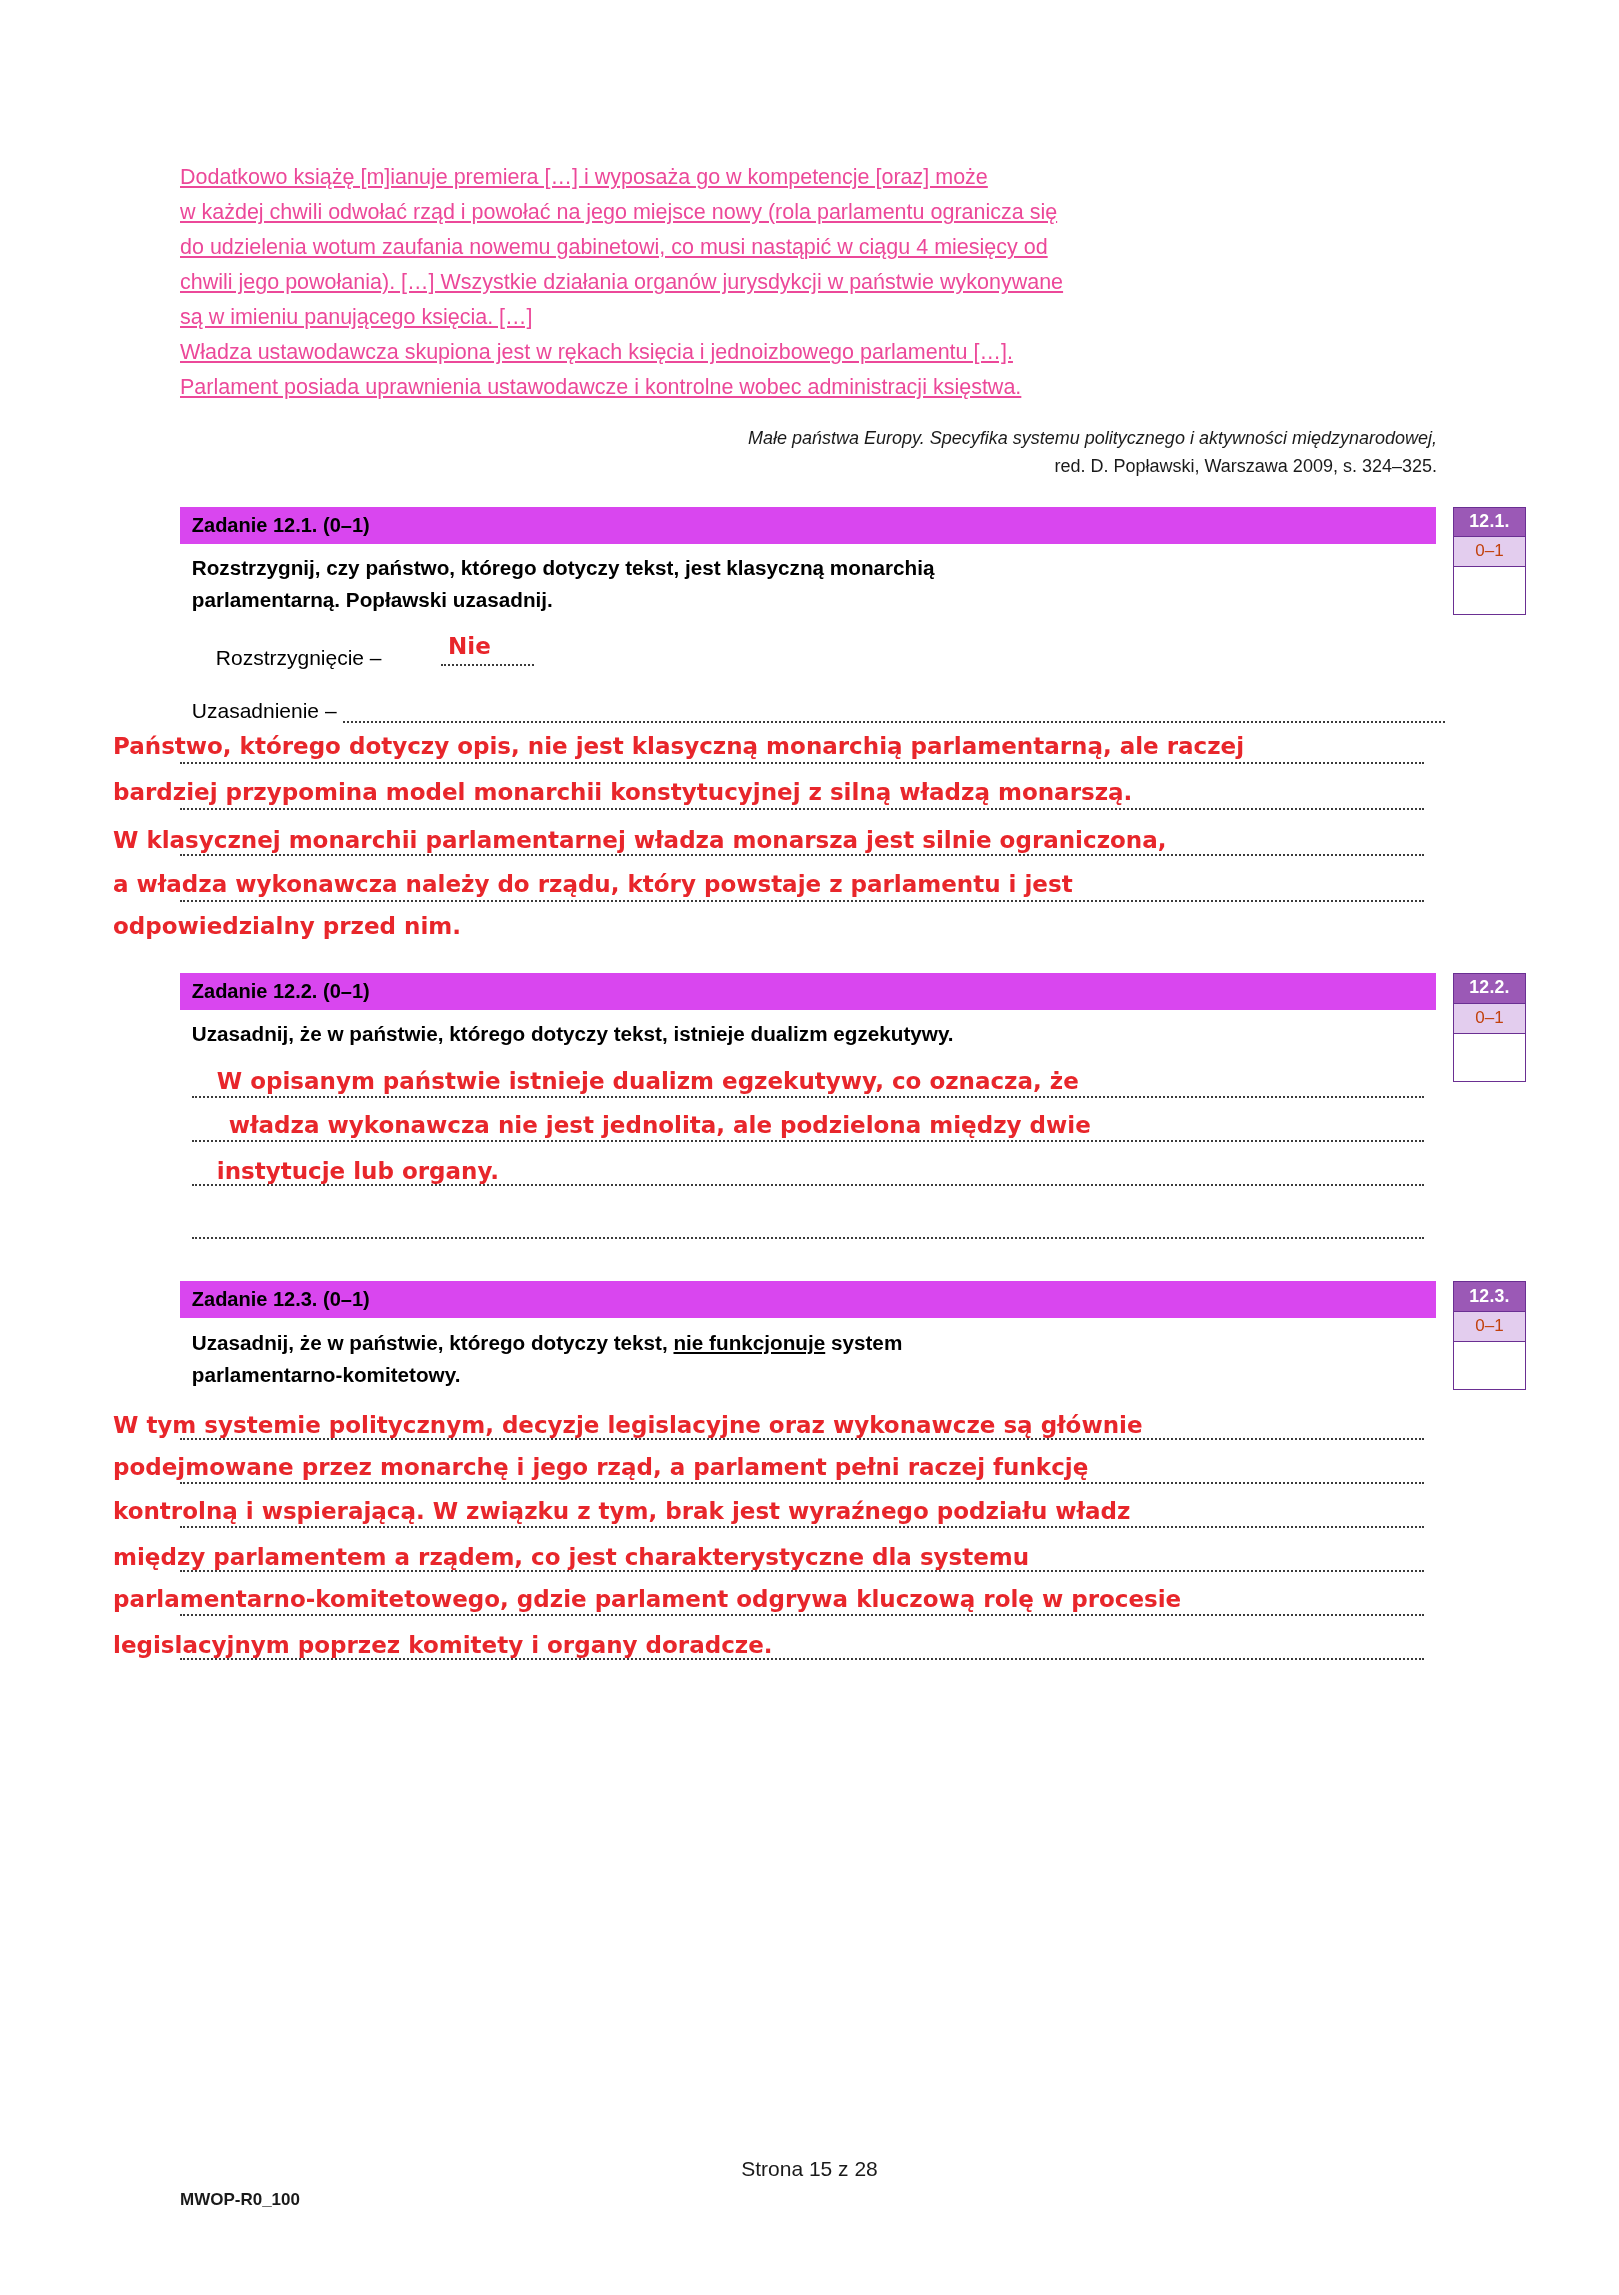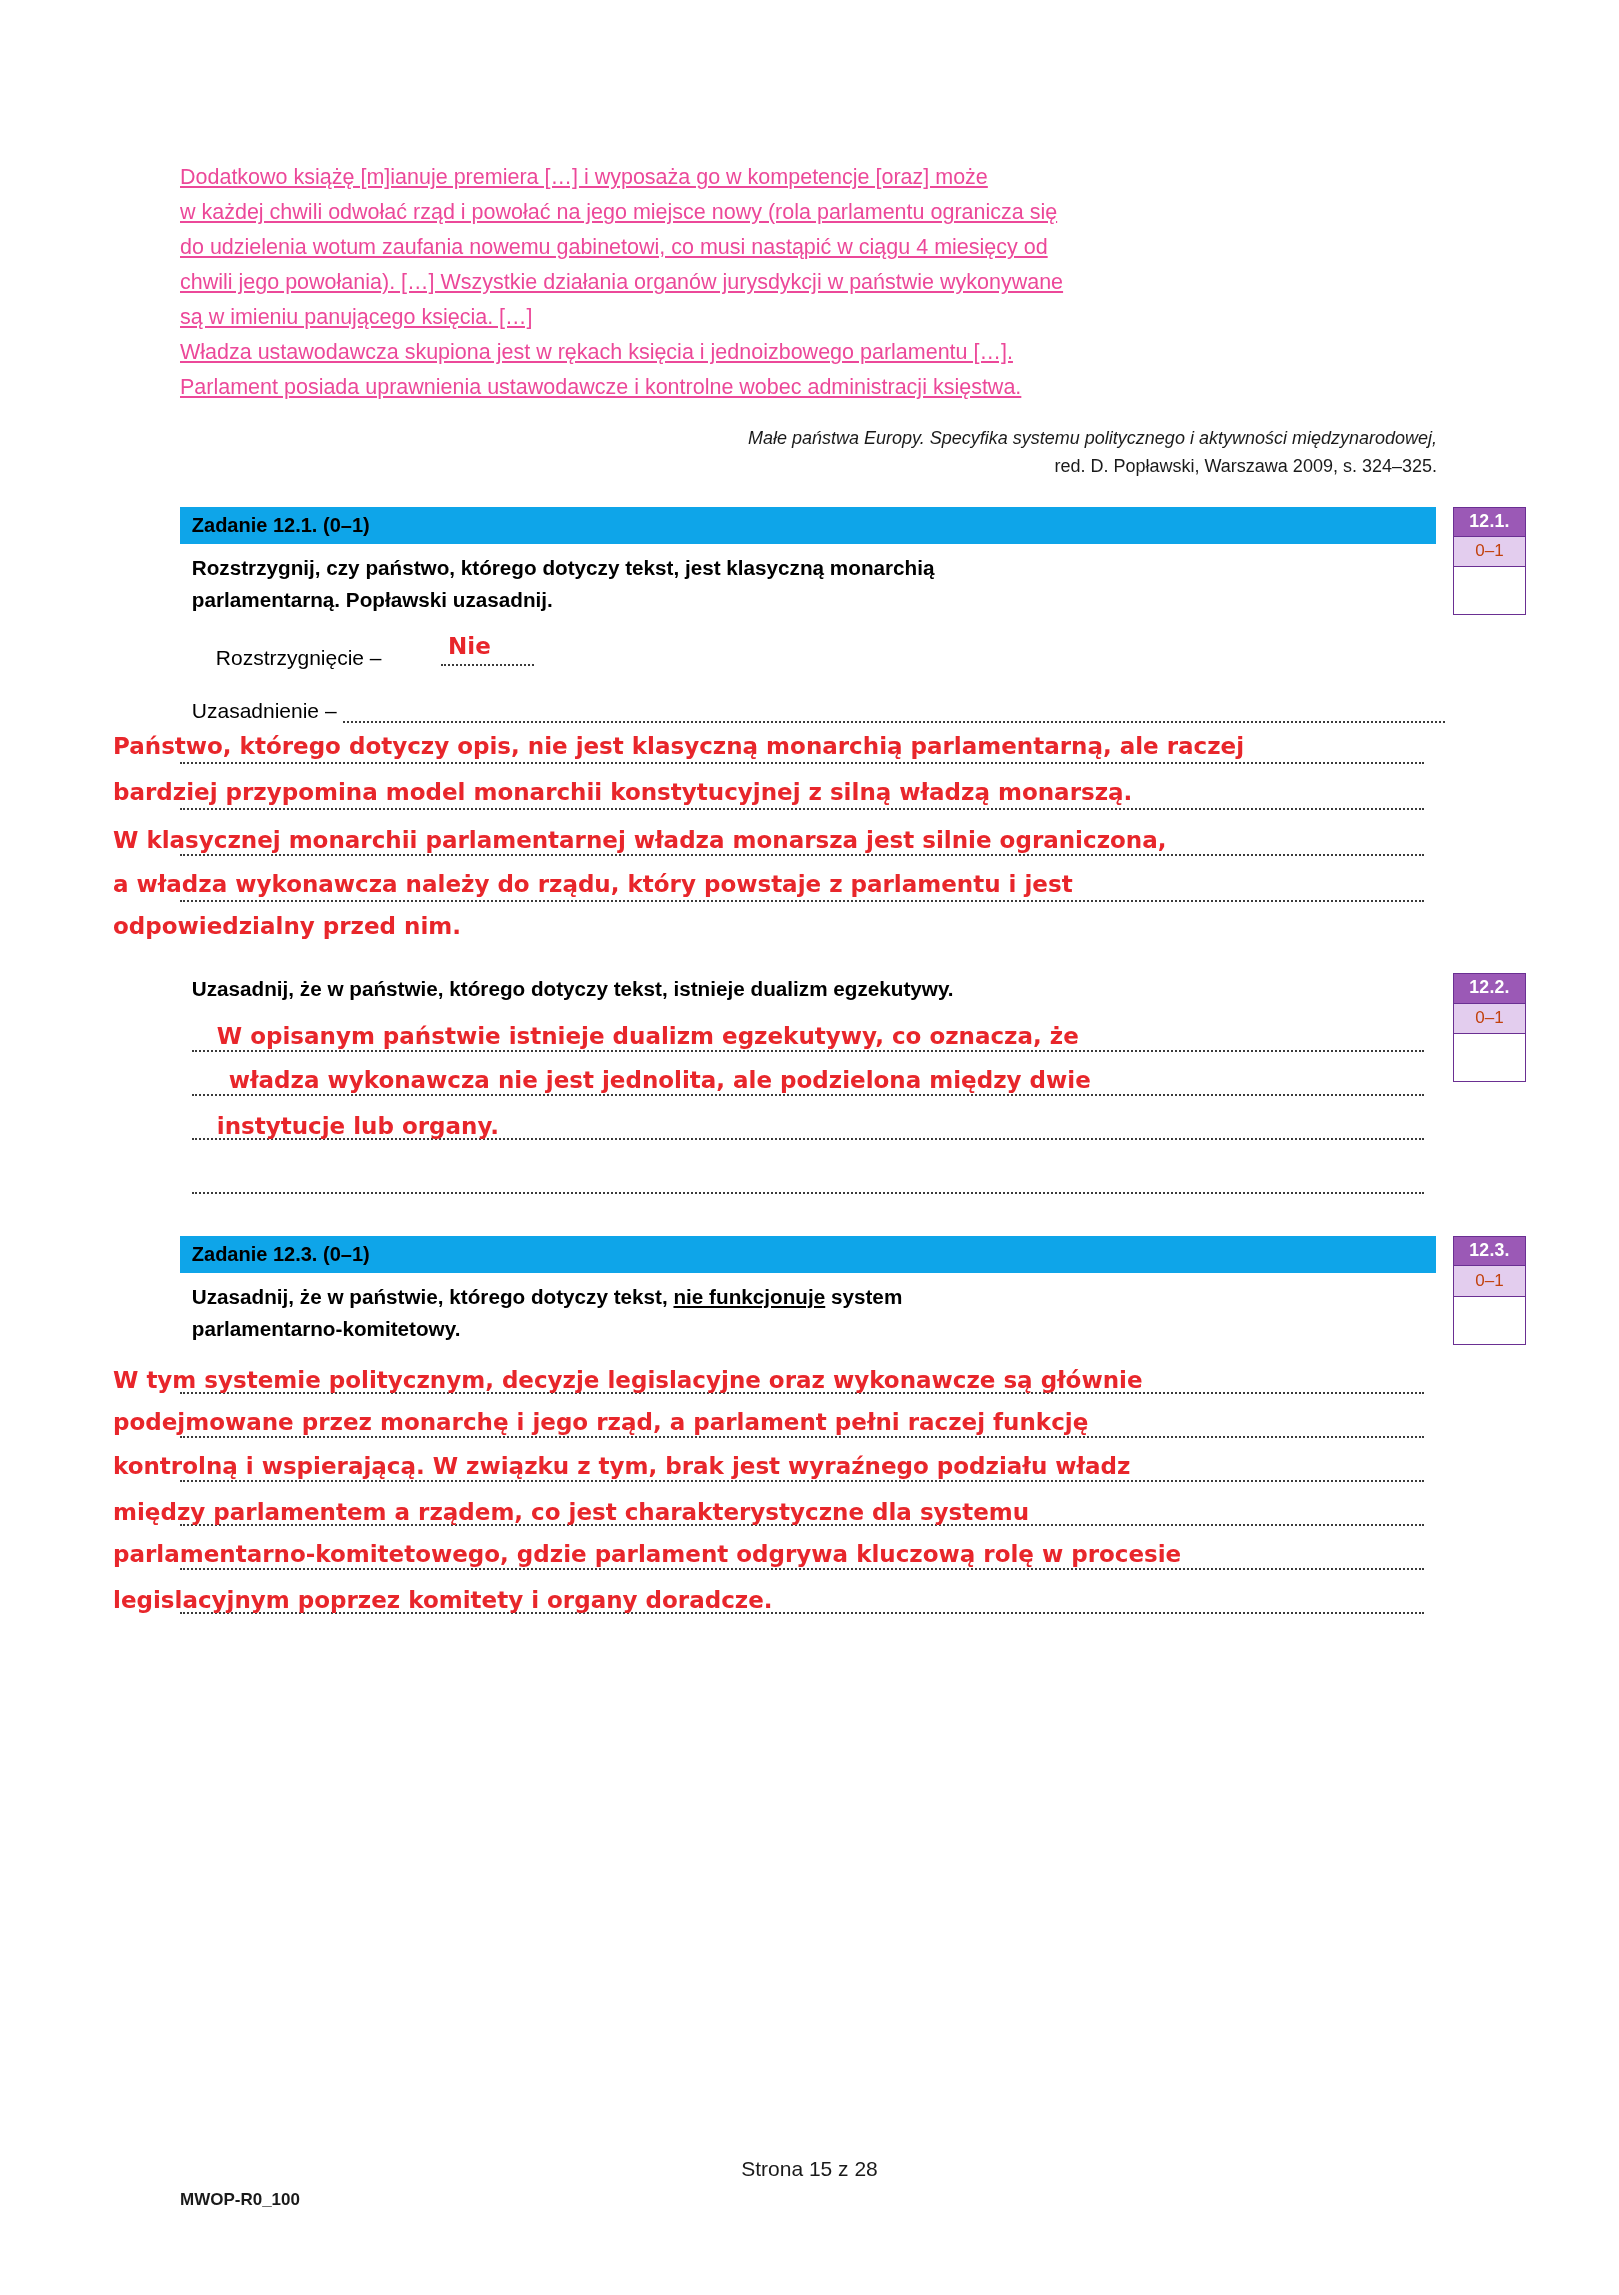--- a/index.html
+++ b/index.html
@@ -48,21 +48,21 @@
     color: #1a1a1a;
   }
   .attrib .nonital { font-style: normal; }
 
   
   .task {
     position: relative;
     margin-top: 25px;
   }
   .task-header {
-    background: #0ea5e9;
+    background: #d946ef;
     height: 37px;
     width: 1256px;
     display: flex;
     align-items: center;
     padding-left: 11.8px;
     box-sizing: border-box;
     font-weight: bold;
     font-size: 20px;
     color: #000;
   }
@@ -232,20 +232,21 @@
           <div class="rule" style="left:0px; right:21px;"></div>
           <div class="txt hand" style="left:-67px; bottom:13.5px;">a władza wykonawcza należy do rządu, który powstaje z parlamentu i jest</div>
         </div>
         <div class="answer-line" style="height:39px;">
           <div class="txt hand" style="left:-67px; bottom:10px;">odpowiedzialny przed nim.</div>
         </div>
       </div>
     </div>
 
     <div class="task" style="margin-top:23.6px;">
+      <div class="task-header">Zadanie 12.2. (0–1)</div>
 
       <div class="score-box" style="top:0px; left:1273px;">
         <div class="score-head">12.2.</div>
         <div class="score-range">0–1</div>
         <div class="score-blank"></div>
       </div>
 
       <div class="task-prompt">
         <div>Uzasadnij, że w państwie, którego dotyczy tekst, istnieje dualizm egzekutywy.</div>
       </div>

